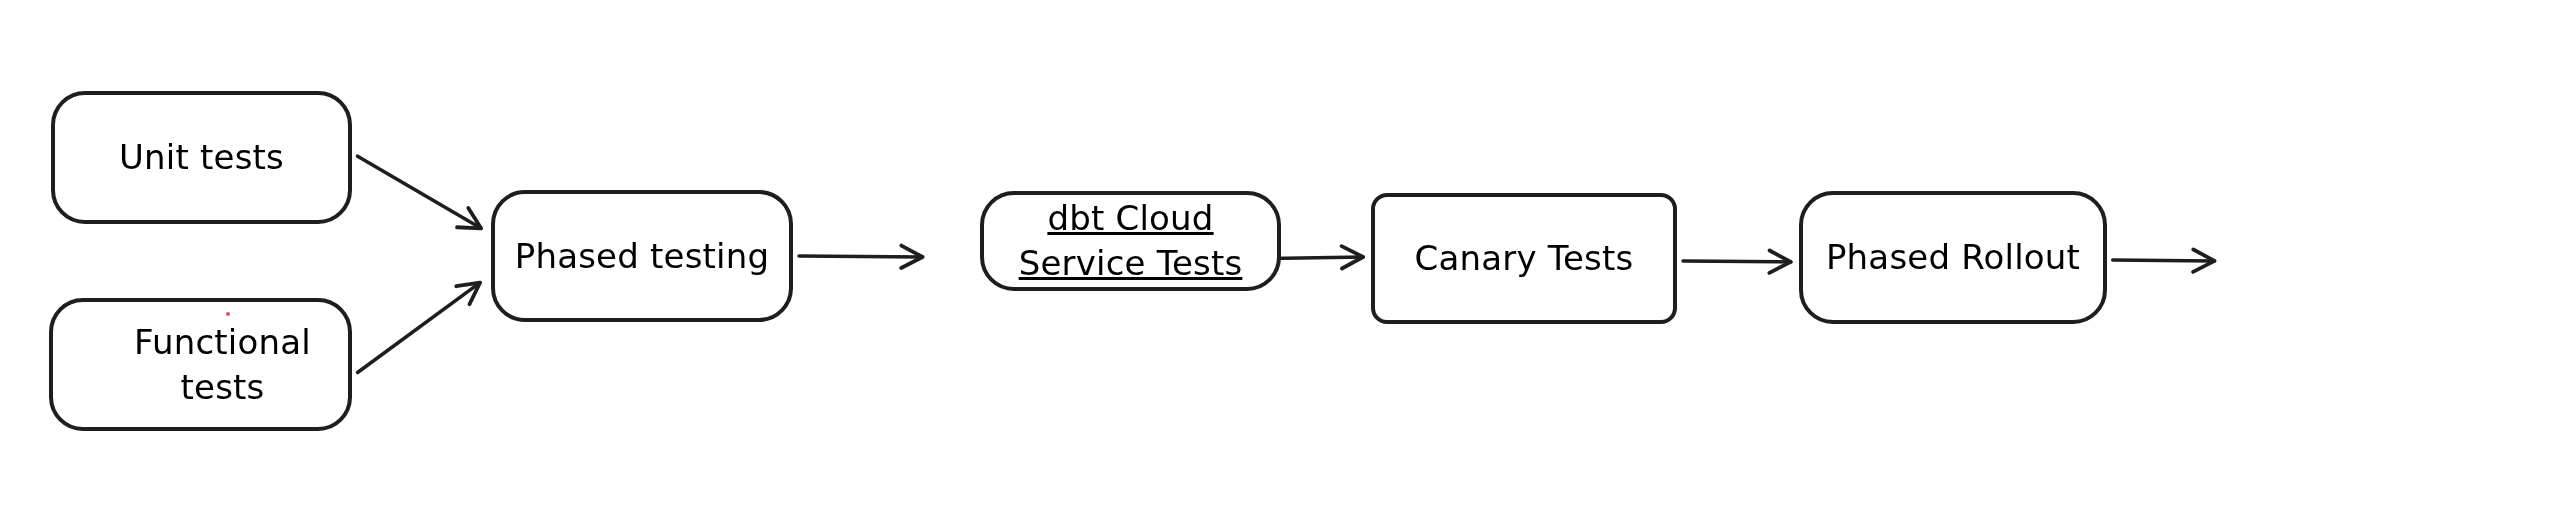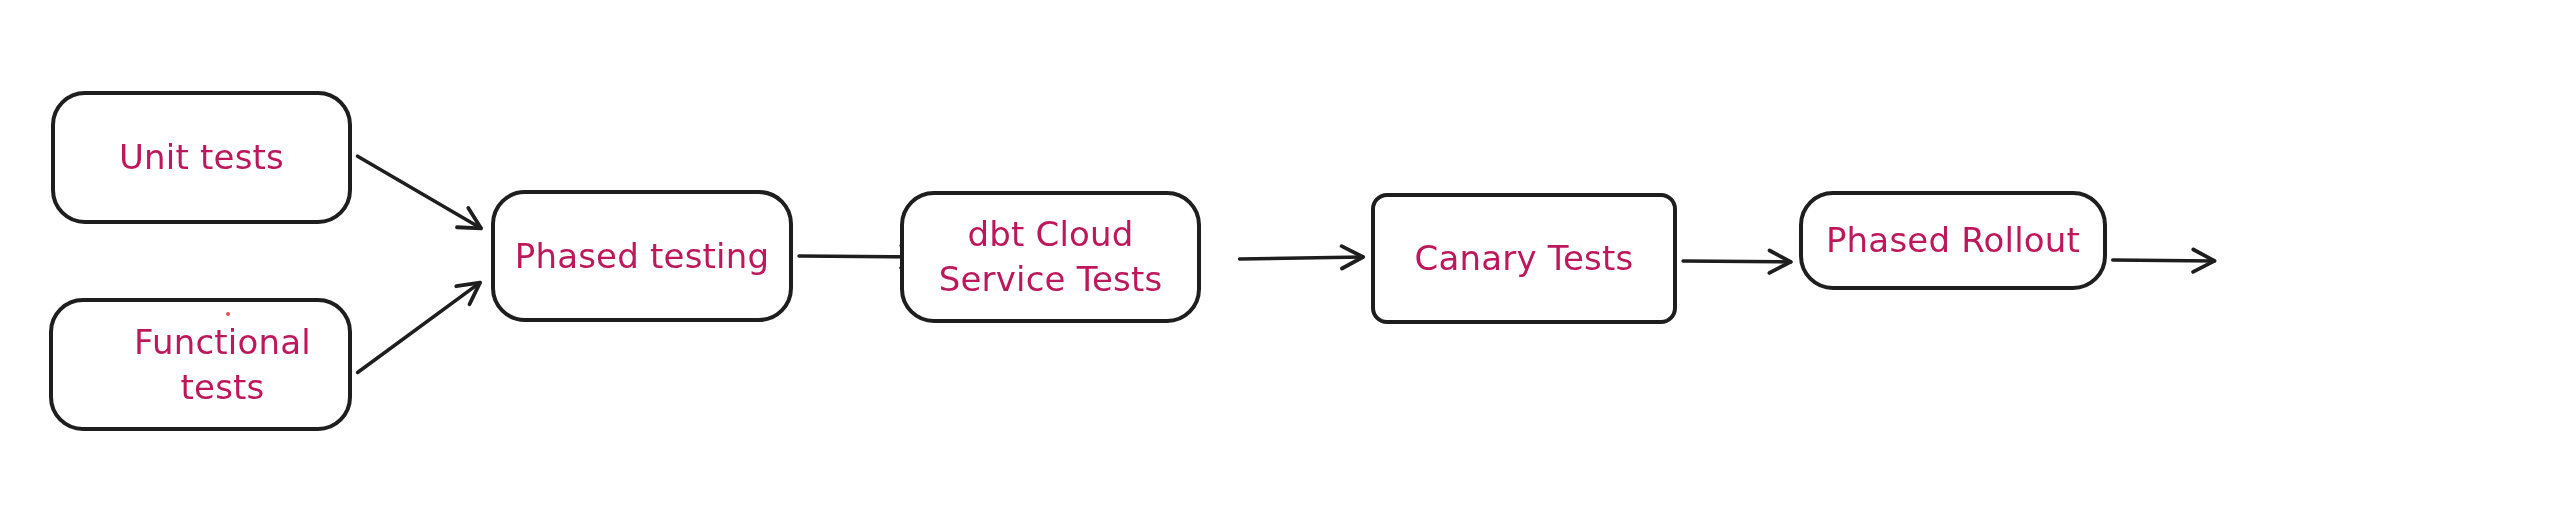--- a/index.html
+++ b/index.html
@@ -20,21 +20,21 @@
     box-sizing: border-box;
     border: 4px solid #1e1e1e;
     border-radius: 34px;
     background: #ffffff;
     display: flex;
     align-items: center;
     justify-content: center;
     z-index: 2;
   }
   .node-label {
-    color: #be185d;
+    color: #000000;
     font-size: 34px;
     line-height: 1.32;
     text-align: center;
     white-space: pre-line;
     letter-spacing: 0.2px;
   }
   .edges-layer {
     position: absolute;
     left: 0;
     top: 0;
@@ -79,30 +79,30 @@
   </div>
 
   <div class="node" style="left:49px; top:298px; width:303px; height:133px;padding-left:44px;">
     <div class="node-label">Functional tests</div>
   </div>
 
   <div class="node" style="left:491px; top:190px; width:302px; height:132px;">
     <div class="node-label">Phased testing</div>
   </div>
 
-  <div class="node" style="left:900px; top:191px; width:301px; height:132px;">
+  <div class="node" style="left:980px; top:191px; width:301px; height:100px;text-decoration:underline;">
     <div class="node-label">dbt Cloud
 Service Tests</div>
   </div>
 
   <div class="node" style="left:1371px; top:193px; width:306px; height:131px;border-radius:16px;">
     <div class="node-label">Canary Tests</div>
   </div>
 
-  <div class="node" style="left:1799px; top:191px; width:308px; height:99px;">
+  <div class="node" style="left:1799px; top:191px; width:308px; height:133px;">
     <div class="node-label">Phased Rollout</div>
   </div>
 
 
   <div class="stray-dot"></div>
 
 </div>
 
 
 </body></html>

